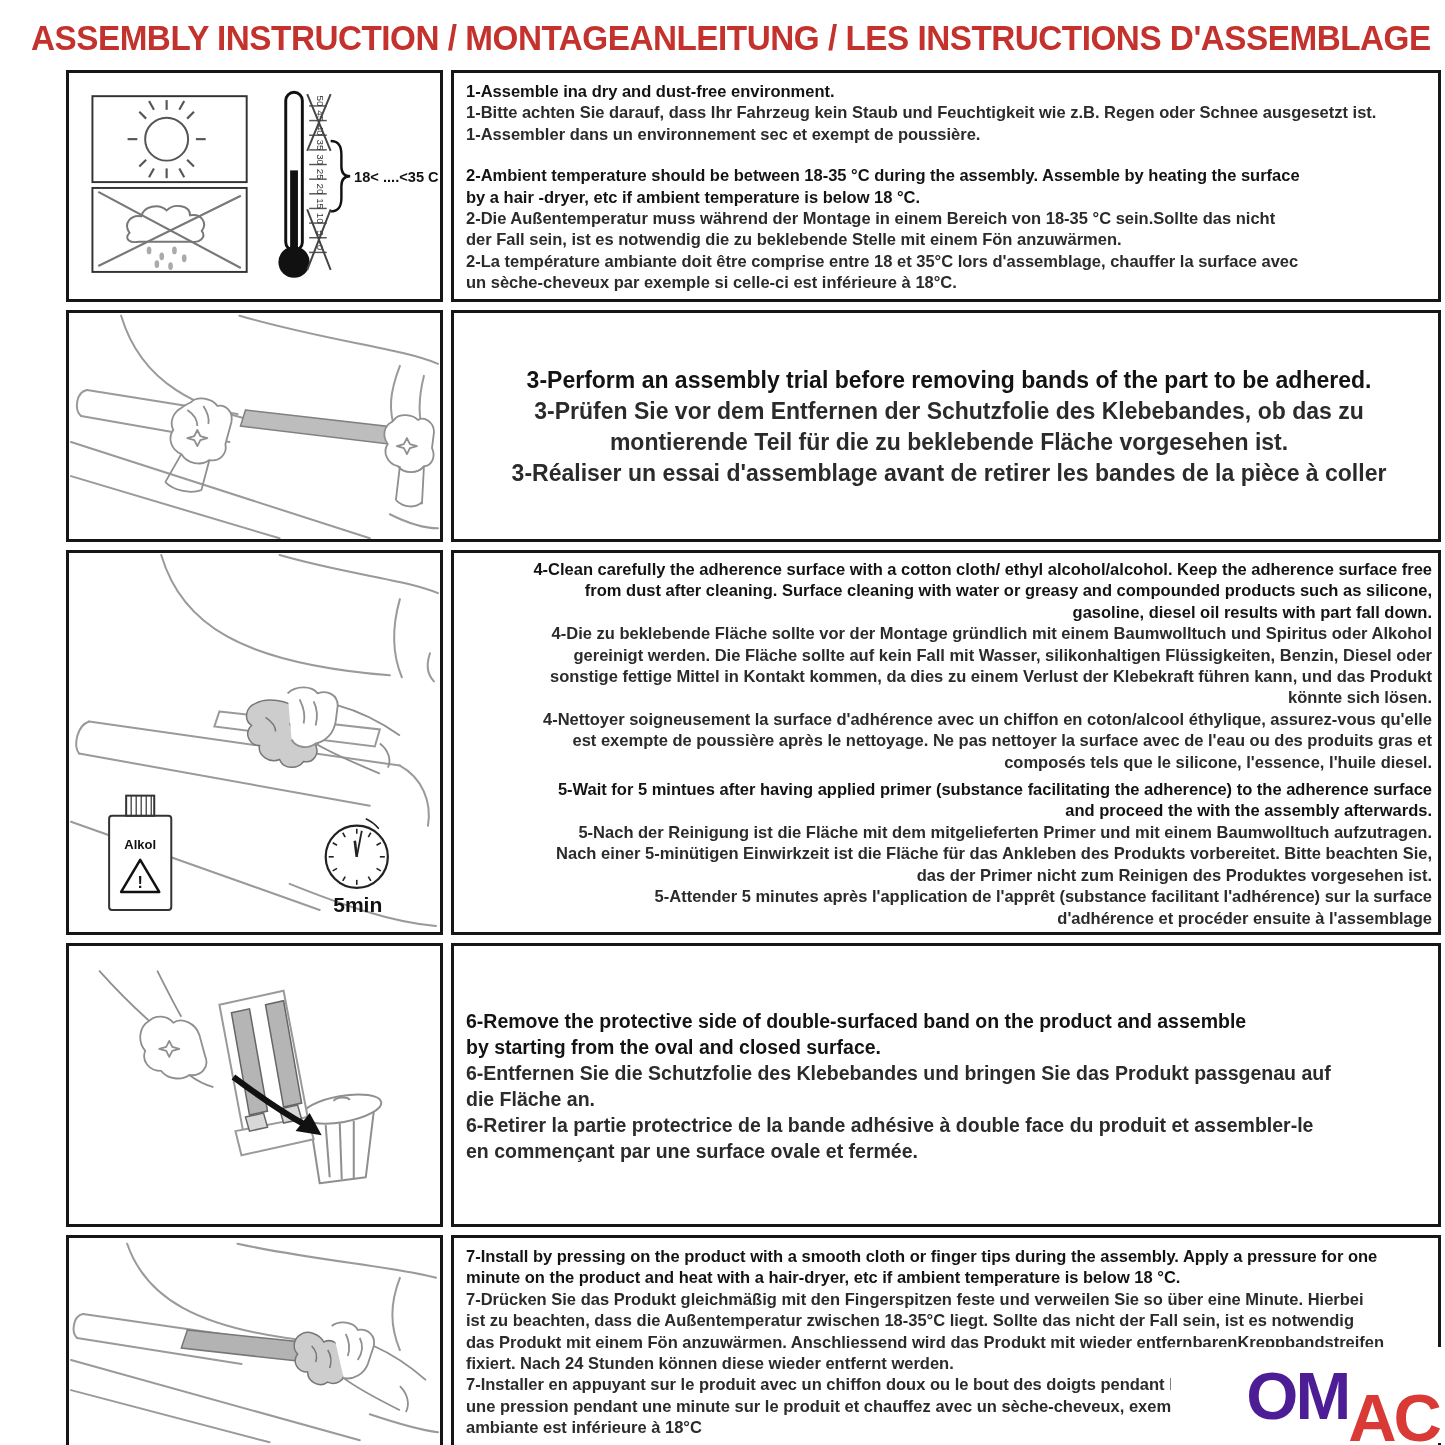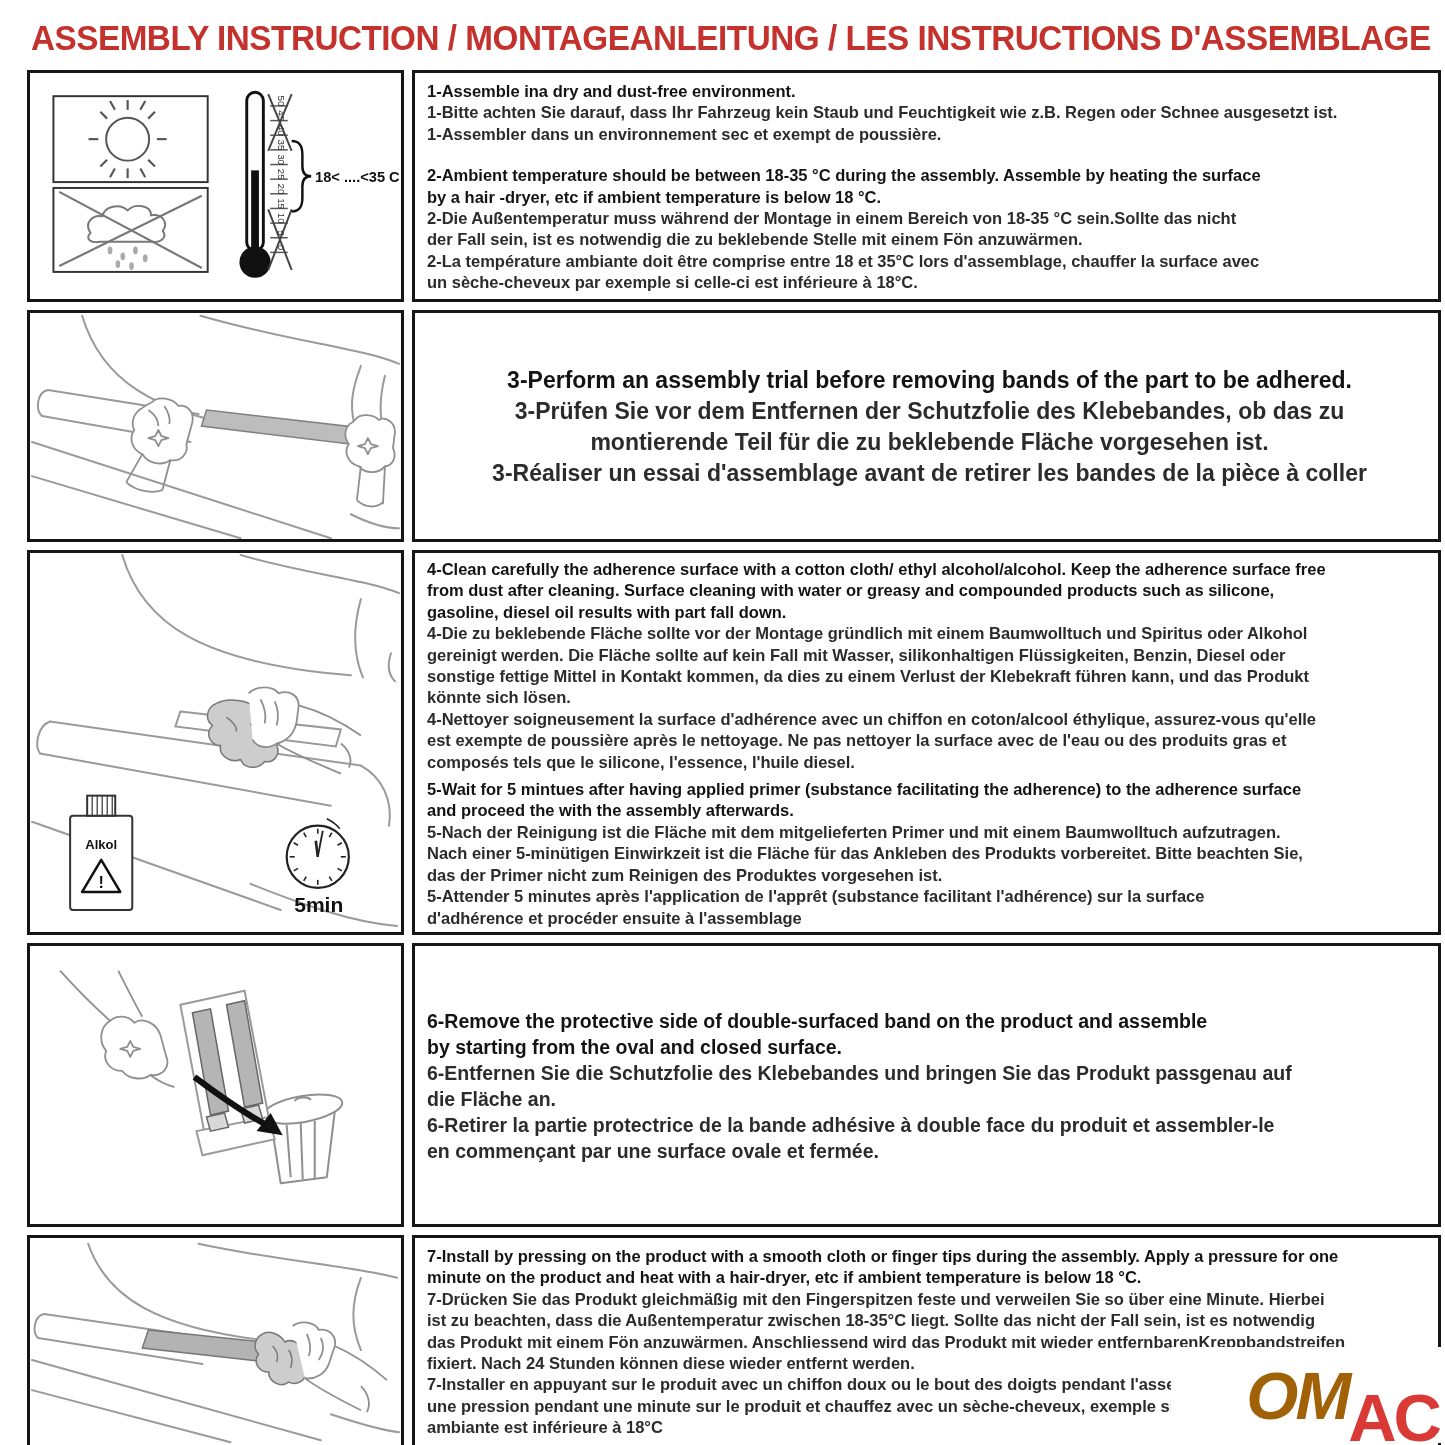--- a/index.html
+++ b/index.html
@@ -3,37 +3,37 @@
 <meta charset="utf-8">
 <style>
   html,body{margin:0;padding:0;background:#ffffff;}
   .page{position:relative;width:1445px;height:1445px;box-sizing:border-box;
         padding:16px 4px 0 27px;background:#fff;overflow:hidden;
         font-family:"Liberation Sans",sans-serif;}
   .title{color:#c4322e;font-weight:800;font-size:35px;line-height:40px;margin:2px 0 12px 4px;
          white-space:nowrap;transform:scaleX(0.95);transform-origin:left center;letter-spacing:-0.5px;}
   .row{display:flex;margin-bottom:8px;}
   .box{border:3px solid #161616;background:#fff;box-sizing:border-box;}
-  .ibox{width:377px;flex:none;margin-right:8px;overflow:hidden;}
+  .ibox{width:377px;flex:none;margin-right:8px;overflow:hidden;margin-left:39px;}
   .tbox{flex:1;padding:8px 6px 6px 12px;overflow:hidden;}
   .r1{height:232px}.r2{height:232px}.r3{height:385px}.r4{height:284px}.r5{height:214px}
   .center{display:flex;flex-direction:column;justify-content:center;}
   .ln{white-space:nowrap;color:#2b2b2b;font-weight:700;}
   .ln.b{font-weight:700;color:#131313;}
   .sz-s .ln{font-size:16.5px;line-height:21.4px;}
   .sz-l .ln{font-size:23px;line-height:31px;text-align:center;}
   .sz-m .ln{font-size:19.5px;line-height:26px;}
   .r1 .blk + .blk{margin-top:20px;}
   .r3 .blk + .blk{margin-top:6px;}
-  .r3.tbox{padding-top:6px;}
+  .r3.tbox{padding-top:6px;text-align:right;}
   svg{display:block;width:100%;height:100%;font-family:"Liberation Sans",sans-serif;}
   .logo{position:absolute;right:4px;top:1347px;width:270px;height:96px;background:#fff;
         display:flex;align-items:center;justify-content:flex-end;padding-right:2px;box-sizing:border-box;}
   .logo span{font-weight:800;font-size:67px;letter-spacing:-3px;line-height:1;}
-  .logo .lk{color:#a16207;font-style:italic;} .logo .lr{color:#d93a35;margin-top:44px;}
+  .logo .lk{color:#4c1d95;} .logo .lr{color:#d93a35;margin-top:44px;}
 </style>
 </head>
 <body>
 
 <div class="page">
 
   <div class="title">ASSEMBLY INSTRUCTION / MONTAGEANLEITUNG / LES INSTRUCTIONS D'ASSEMBLAGE</div>
 
   <div class="row r1">
     <div class="box ibox">

